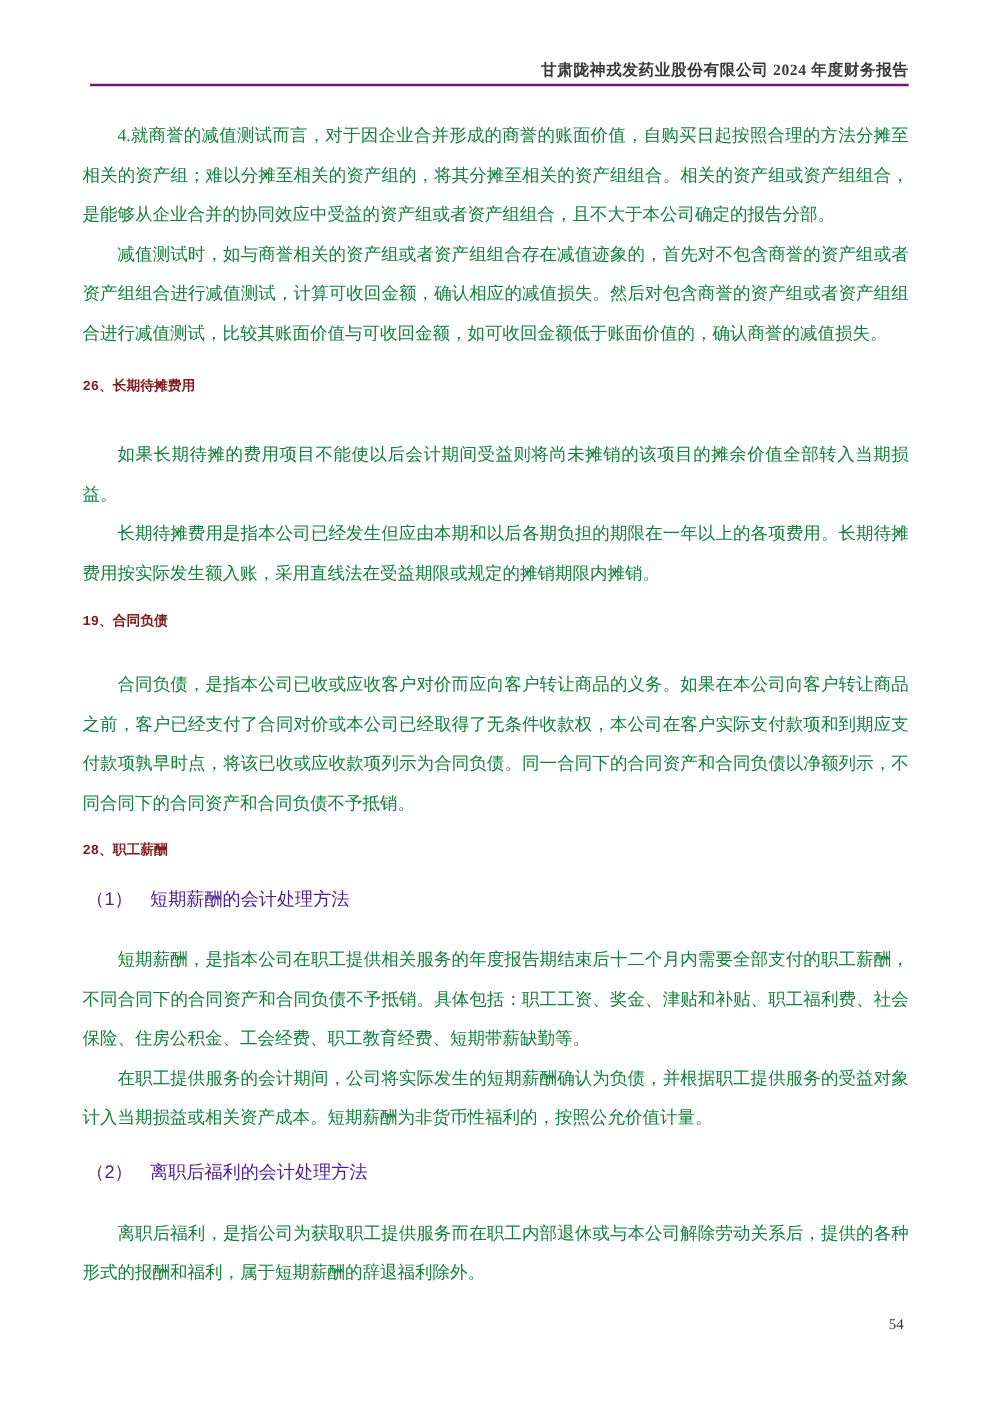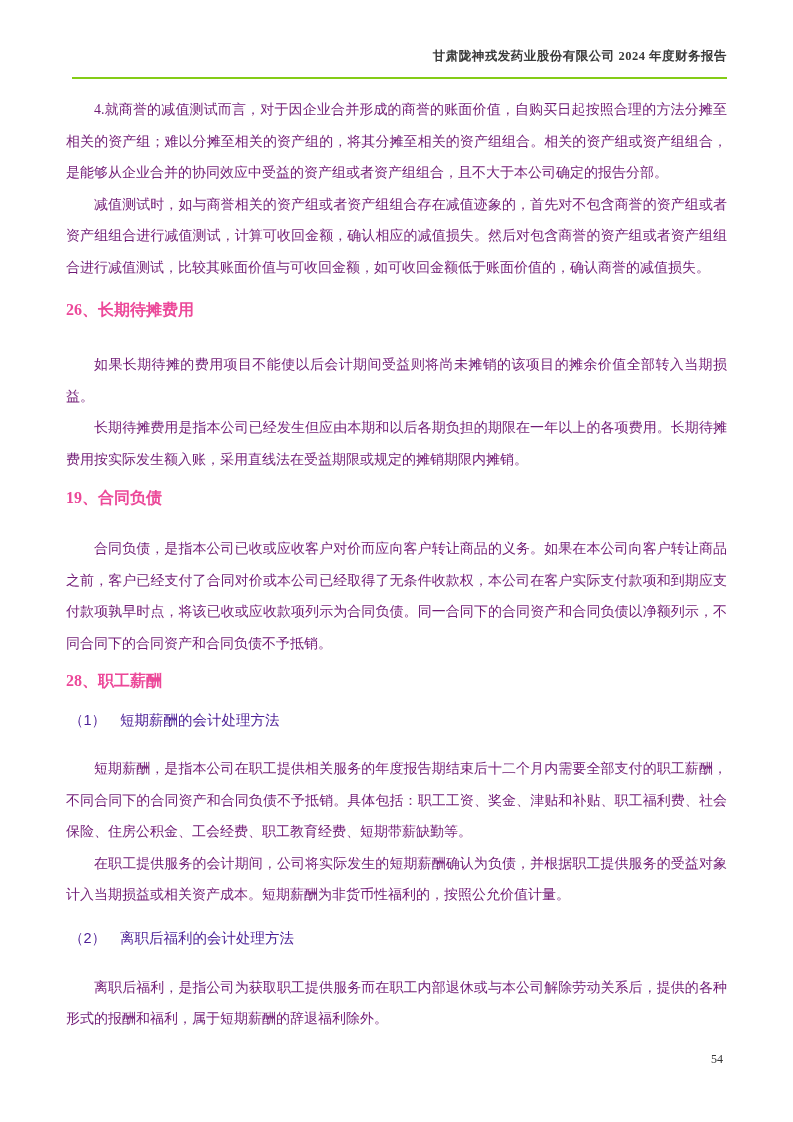--- a/index.html
+++ b/index.html
@@ -21,42 +21,42 @@
     position: absolute;
     top: 46px;
     left: 72px;
     right: 66px;
     text-align: right;
     font-size: 12.5px;
     line-height: 20px;
     letter-spacing: 0.5px;
     color: #3a3a3a;
     font-weight: bold;
-    padding-bottom: 11px;
-    border-bottom: 2px solid #84cc16;
+    padding-bottom: 1px;
+    border-bottom: 2px solid #701a75;
   }
   .content {
     position: absolute;
     top: 94px;
     left: 66px;
     width: 661px;
   }
   .body-p {
     font-size: 14px;
     line-height: 31.5px;
     text-align: justify;
     text-indent: 2em;
-    color: #701a75;
+    color: #15803d;
   }
   .h-num {
-    font-family: Liberation Serif, serif;
-    font-size: 16px;
+    font-family: Liberation Mono, monospace;
+    font-size: 11px;
     line-height: 22px;
     font-weight: bold;
-    color: #ec4899;
+    color: #7f1d1d;
   }
   #h26 { margin: 16px 0 28px; }
   #h27 { margin: 12px 0 24px; }
   #h28 { margin: 11px 0 12px; }
   .h-sub {
     font-family: "Liberation Sans", "DejaVu Sans", sans-serif;
     font-size: 14.5px;
     line-height: 22px;
     font-weight: normal;
     color: #4c1d95;

